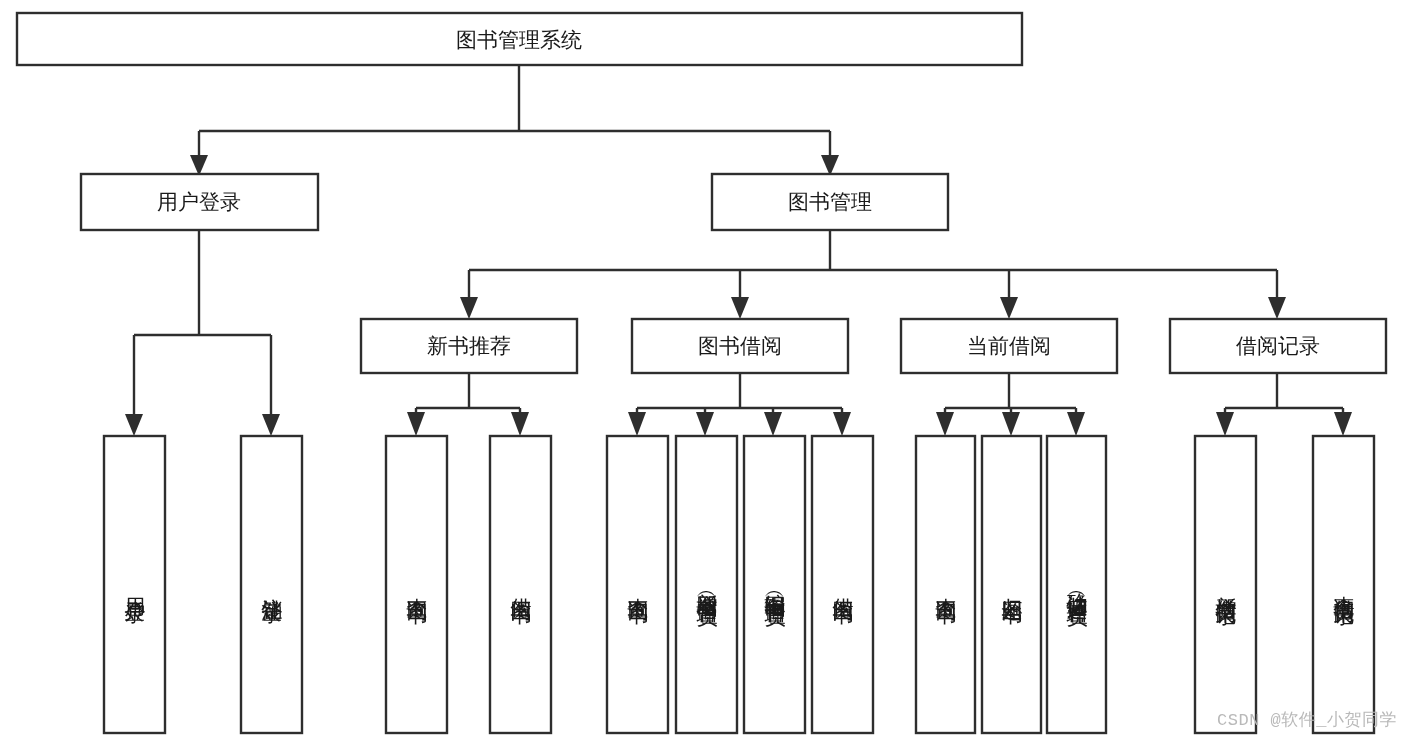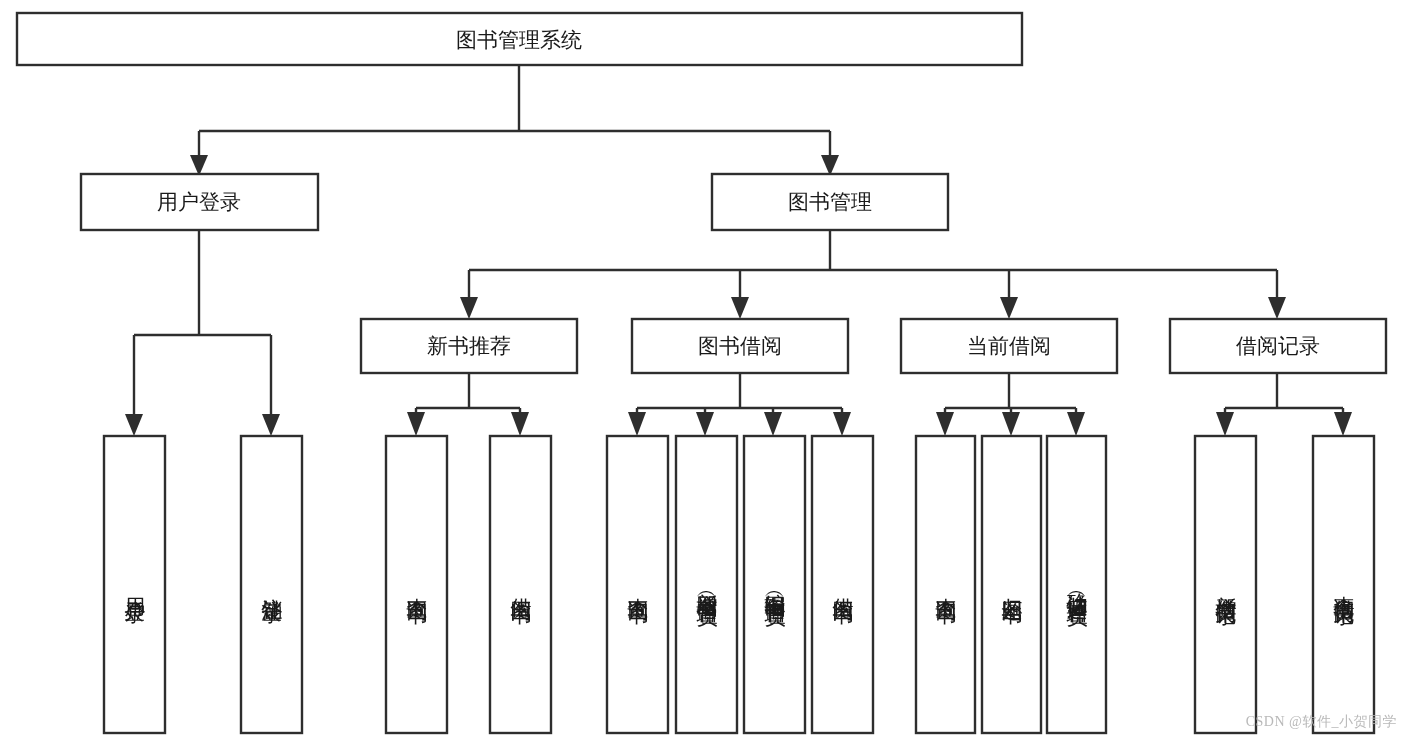--- a/index.html
+++ b/index.html
@@ -62,22 +62,22 @@
     display: flex;
     align-items: center;
     justify-content: center;
     white-space: nowrap;
     pointer-events: none;
   }
   .watermark {
     position: absolute;
     right: 8px;
     bottom: 4px;
-    font-family: Liberation Serif, serif;
-    font-size: 14px;
+    font-family: Liberation Mono, monospace;
+    font-size: 17px;
     color: #b9b9b9;
     white-space: nowrap;
     letter-spacing: 0.5px;
   }
 </style>
 </head>
 <body>
 
 <div id="diagram-root">
 

